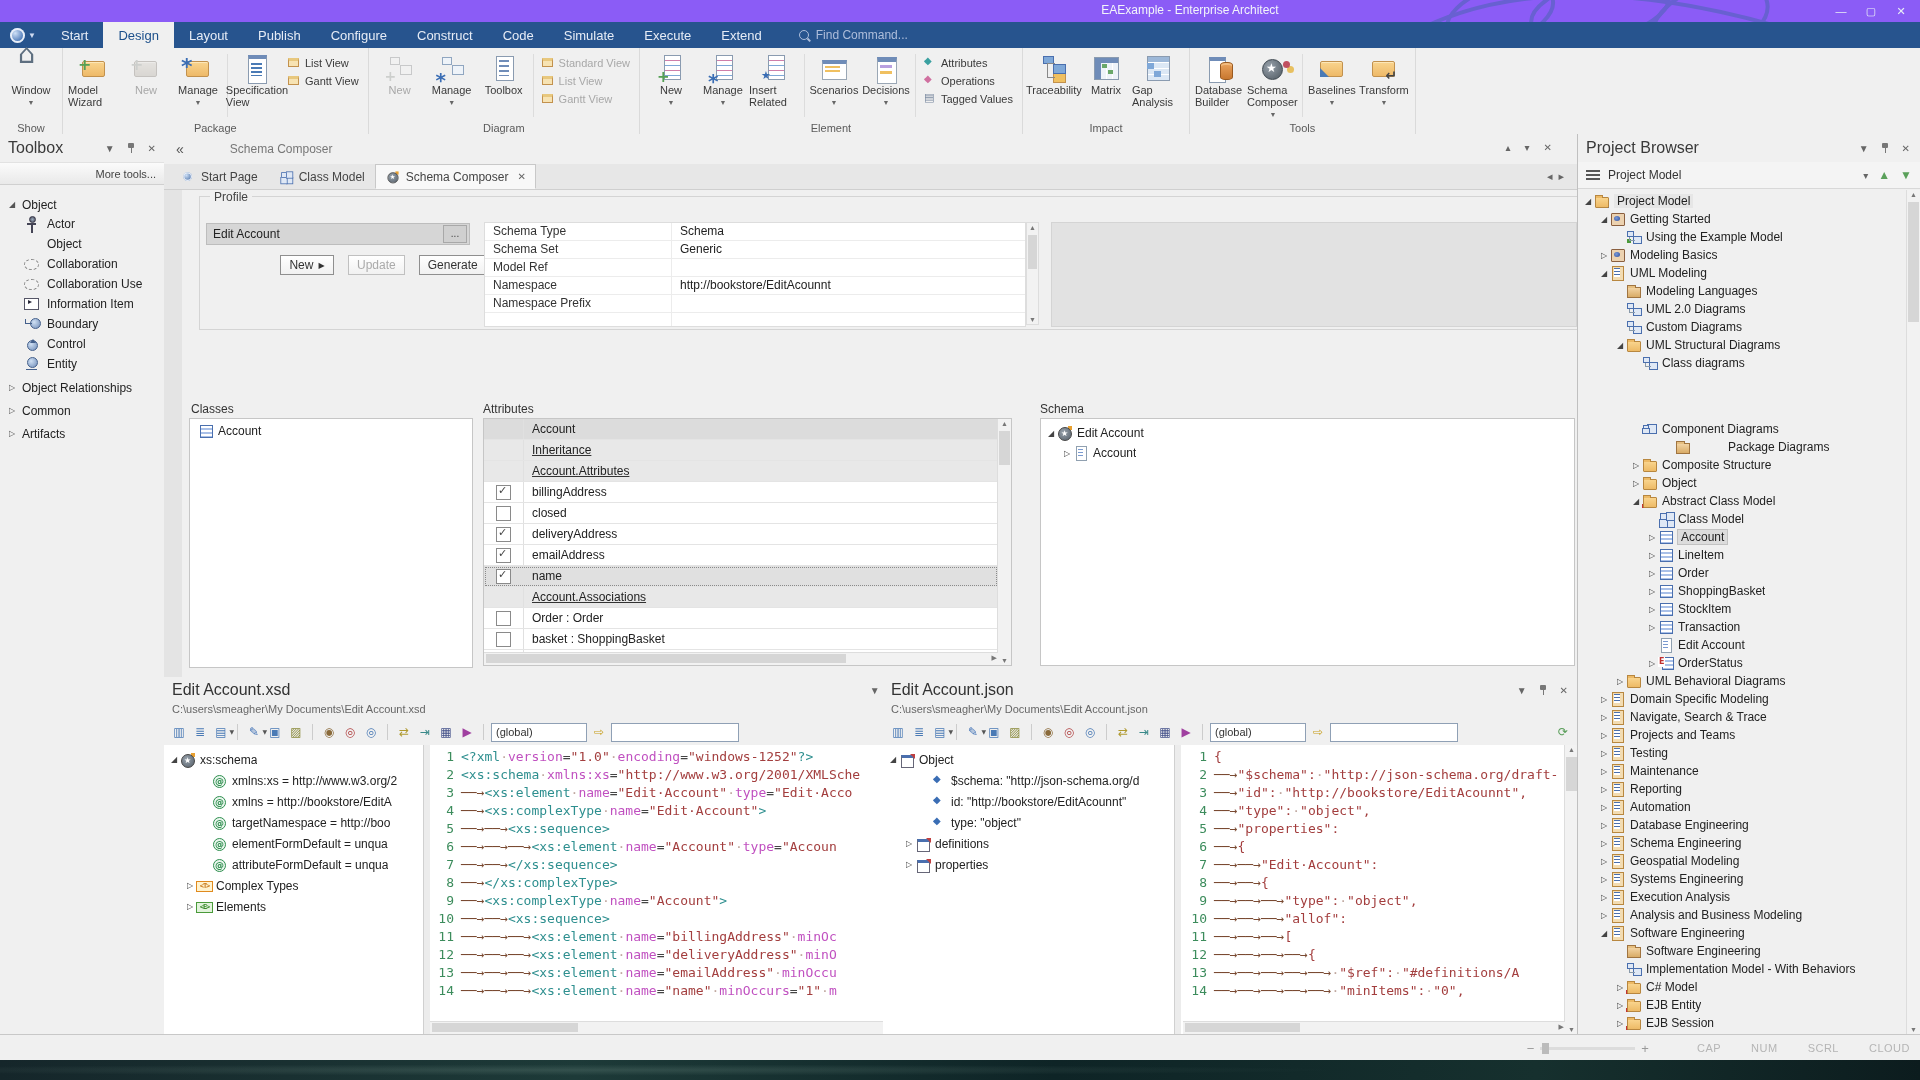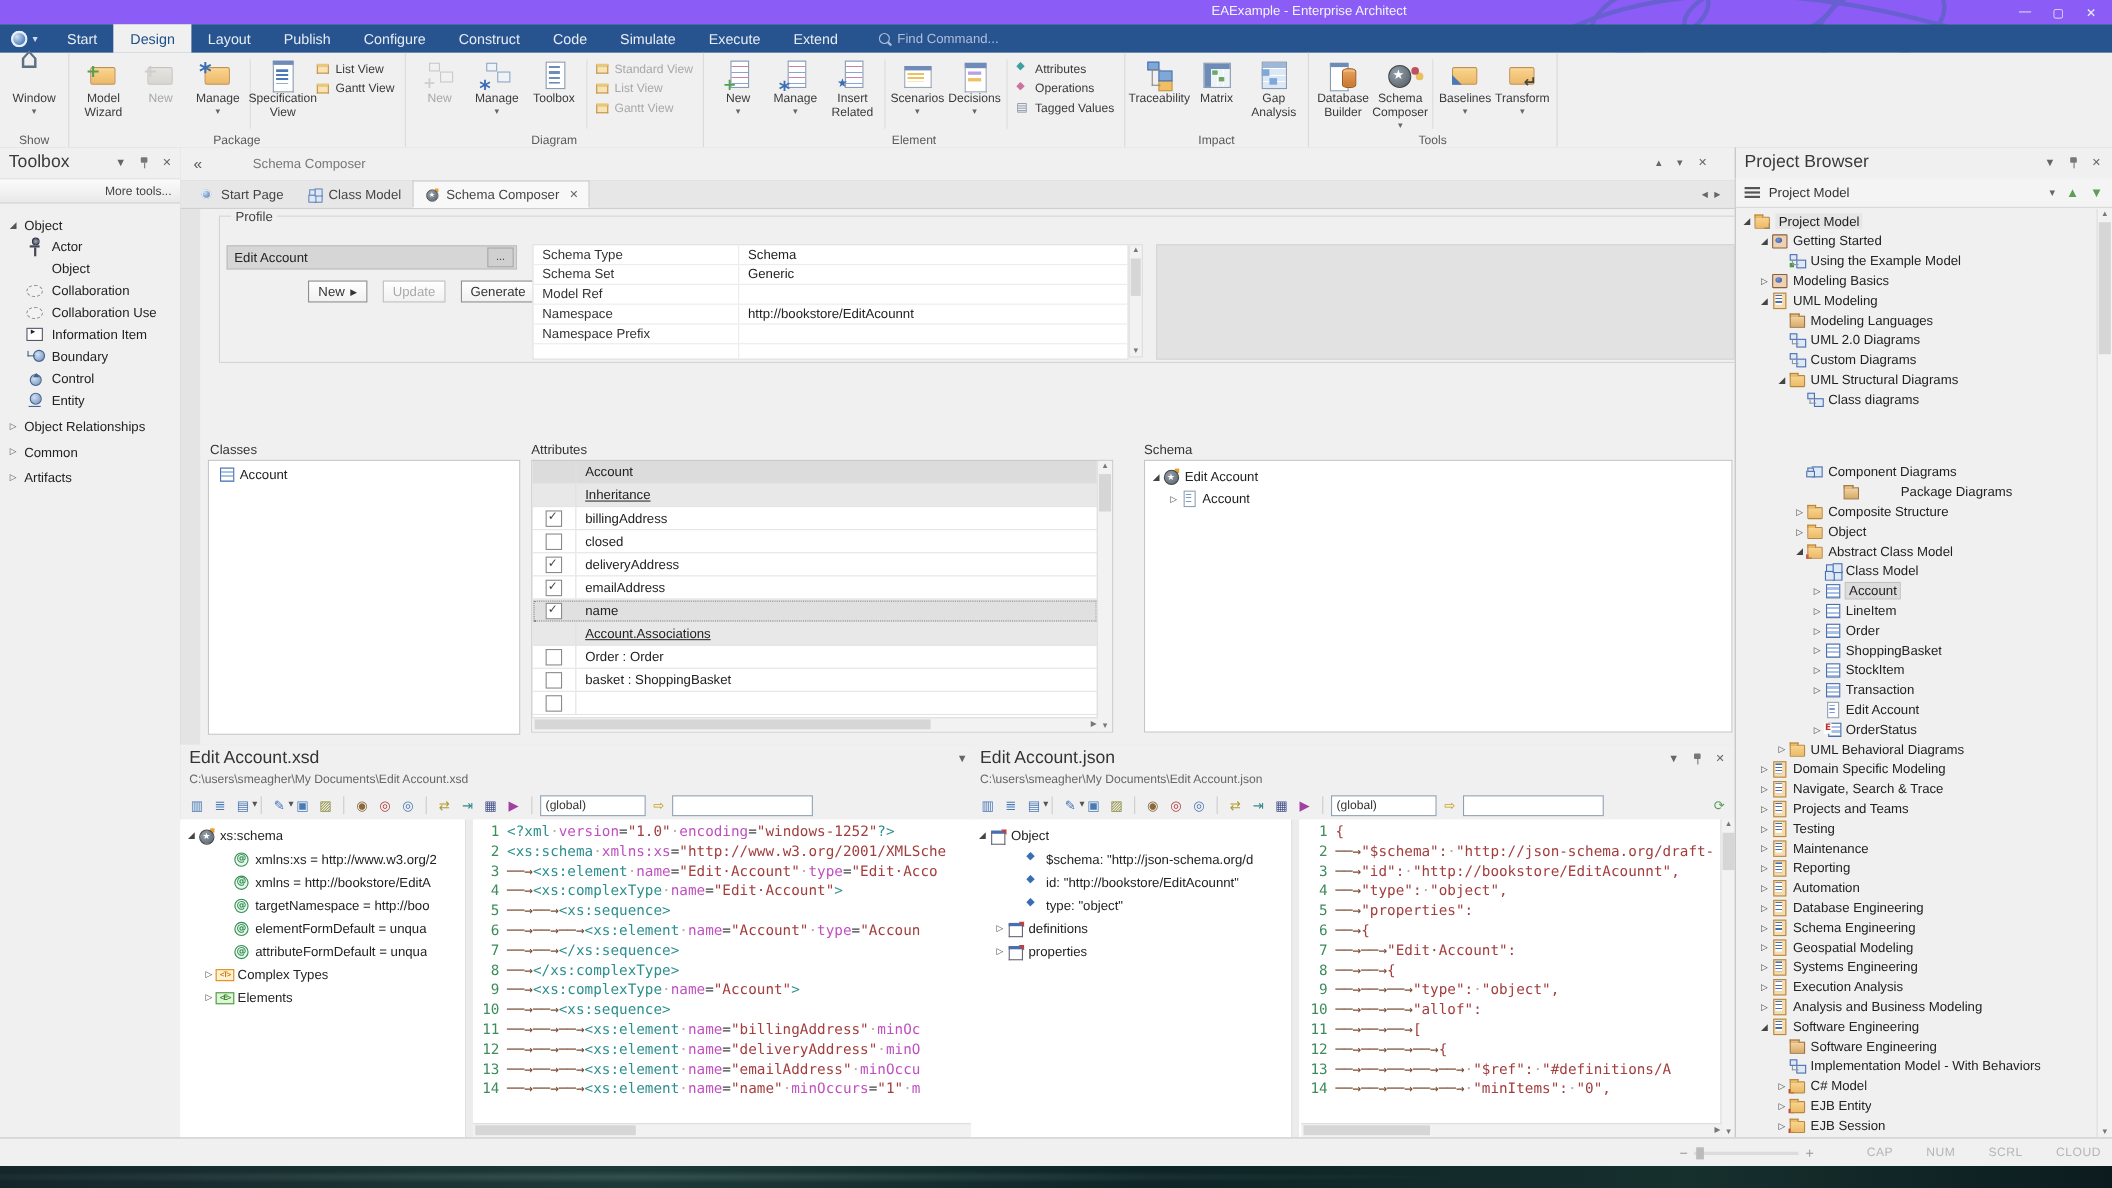--- a/index.html
+++ b/index.html
@@ -19,21 +19,21 @@
   .apptab{padding:0 15px;display:flex;align-items:center;color:#e6ecf6;font-size:13px;}
   .apptab.active{background:#f0f0f0;color:#1c4f8a;}
   #findcmd{margin-left:22px;display:flex;align-items:center;gap:7px;color:#aebedb;font-size:12px;}
   .mag{width:8px;height:8px;border:1.5px solid #aebedb;border-radius:50%;position:relative;}
   .mag::after{content:"";position:absolute;left:7px;top:8px;width:4px;height:1.5px;background:#aebedb;transform:rotate(45deg);}
   
   #ribbon{position:absolute;left:0;top:48px;width:1920px;height:86px;background:#f0f0f0;border-bottom:1px solid #c6c6c6;display:flex;}
   .rgroup{position:relative;border-right:1px solid #dadada;padding:3px 5px 14px 5px;display:flex;}
   .ritems{display:flex;align-items:flex-start;}
   .glabel{position:absolute;bottom:0;left:0;right:0;text-align:center;font-size:11px;color:#5a5a5a;}
-  .rbtn{width:52px;display:flex;flex-direction:column;align-items:center;font-size:11px;color:#3a3a3a;text-align:center;line-height:12px;padding-top:2px;}
+  .rbtn{width:52px;display:flex;flex-direction:column;align-items:center;font-size:11px;color:#3a3a3a;line-height:12px;padding-top:2px;}
   .rbtn .caret{font-size:7px;color:#666;margin-top:1px;}
   .rbtn.disabled{color:#a8a8a8;}
   .rbtn.disabled .ricon{filter:grayscale(.9);opacity:.5;}
   .rstack{display:flex;flex-direction:column;justify-content:flex-start;gap:5px;padding:5px 4px 0 4px;}
   .sbtn{display:flex;align-items:center;gap:5px;font-size:11px;color:#3a3a3a;white-space:nowrap;}
   .sbtn.disabled{color:#a8a8a8;}
   .innersep{width:1px;background:#dcdcdc;margin:3px 3px 3px 3px;align-self:stretch;}
   .ricon{width:30px;height:30px;position:relative;display:block;margin:0 auto 1px;font-family:"DejaVu Sans",sans-serif;}
   .si{width:13px;height:13px;display:inline-block;position:relative;font-family:"DejaVu Sans",sans-serif;flex:0 0 13px;}
   
@@ -612,20 +612,24 @@
       <div id="attr-box">
         <div id="attr-rows">
             <div class="arow g1">
               <div class="cbcell"></div>
               <div class="alab">Account</div>
             </div>
             <div class="arow g2">
               <div class="cbcell"></div>
               <div class="alab">Inheritance</div>
             </div>
+            <div class="arow g2">
+              <div class="cbcell"></div>
+              <div class="alab">Account.Attributes</div>
+            </div>
             <div class="arow chk">
               <div class="cbcell">
                 <span class="cb checked"></span>
               </div>
               <div class="alab">billingAddress</div>
             </div>
             <div class="arow chk">
               <div class="cbcell">
                 <span class="cb"></span>
               </div>

